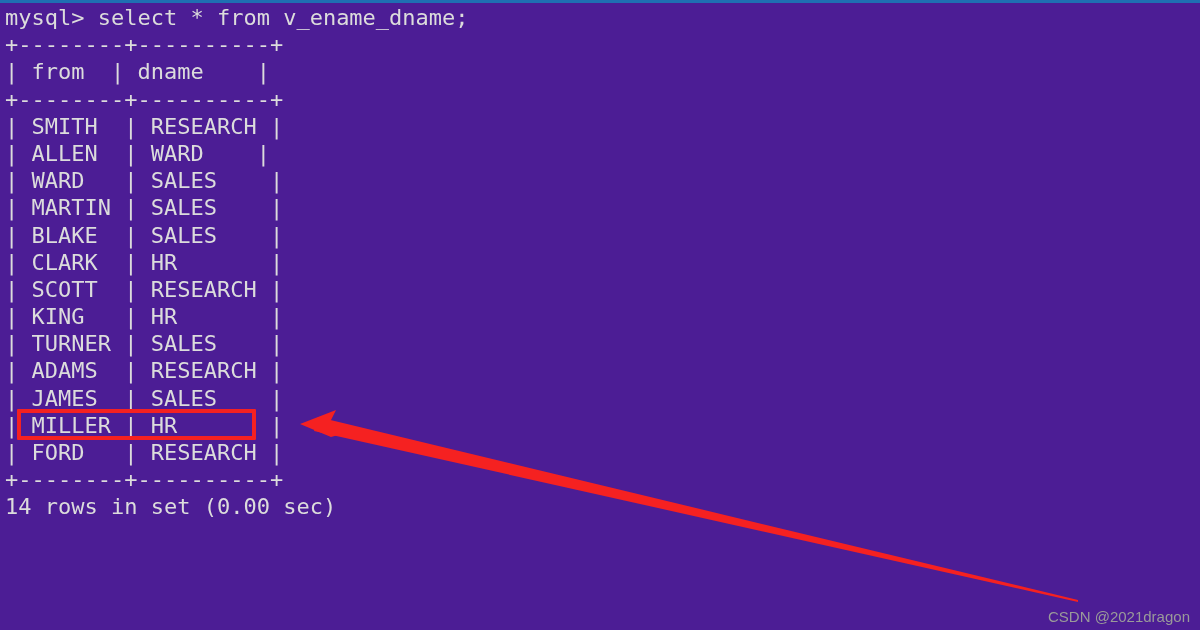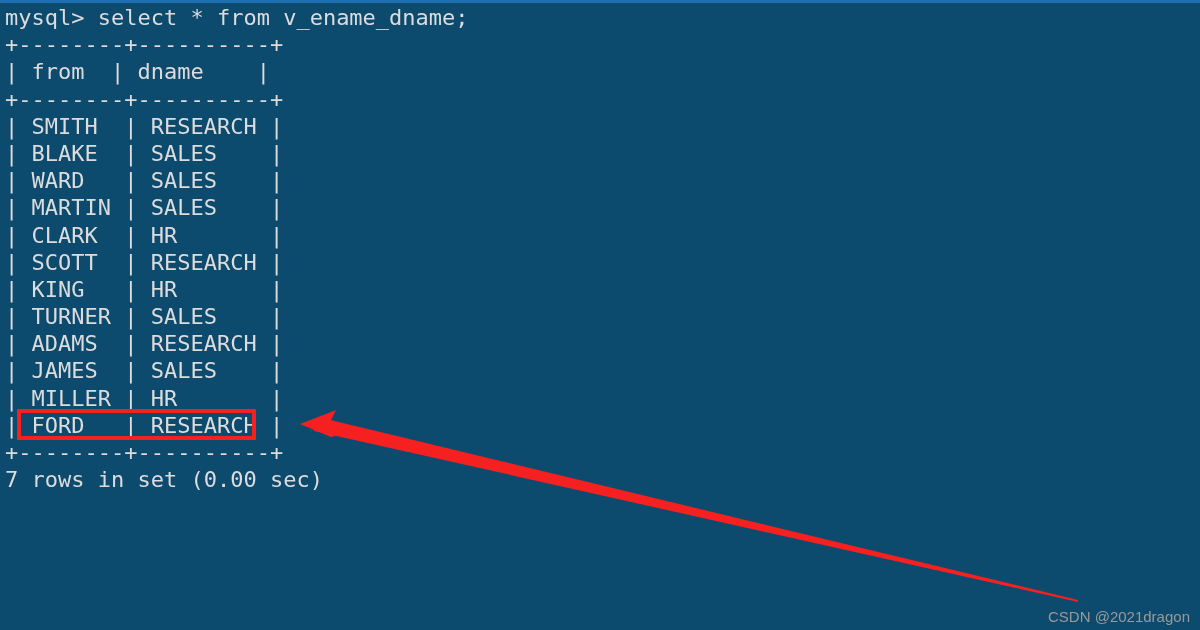--- a/index.html
+++ b/index.html
@@ -5,21 +5,21 @@
 <style>
   html, body {
     margin: 0;
     padding: 0;
     background: #000000;
   }
   #screen {
     position: relative;
     width: 1200px;
     height: 630px;
-    background: #0c4a6e;
+    background: #4c1d95;
     overflow: hidden;
     font-family: "DejaVu Sans Mono", "Liberation Mono", monospace;
   }
 
   
   #top-edge {
     position: absolute;
     left: 0;
     top: 0;
     width: 1200px;
@@ -98,34 +98,35 @@
   <div id="top-edge"></div>
 
   <div id="console">
 
     <div class="line">mysql&gt; select * from v_ename_dname;</div>
     <div class="line">+--------+----------+</div>
     <div class="line">| from  | dname    |</div>
     <div class="line">+--------+----------+</div>
 
     <div class="line">| SMITH  | RESEARCH |</div>
-    <div class="line">| BLAKE  | SALES    |</div>
+    <div class="line">| ALLEN  | WARD    |</div>
     <div class="line">| WARD   | SALES    |</div>
     <div class="line">| MARTIN | SALES    |</div>
+    <div class="line">| BLAKE  | SALES    |</div>
     <div class="line">| CLARK  | HR       |</div>
     <div class="line">| SCOTT  | RESEARCH |</div>
     <div class="line">| KING   | HR       |</div>
     <div class="line">| TURNER | SALES    |</div>
     <div class="line">| ADAMS  | RESEARCH |</div>
     <div class="line">| JAMES  | SALES    |</div>
     <div class="line">| MILLER | HR       |</div>
     <div class="line">| FORD   | RESEARCH |</div>
 
     <div class="line">+--------+----------+</div>
-    <div class="line">7 rows in set (0.00 sec)</div>
+    <div class="line">14 rows in set (0.00 sec)</div>
     <div class="line blank">&nbsp;</div>
 
   </div>
 
   <div id="highlight-box"></div>
 
   <svg id="arrow-svg" viewBox="0 0 1200 630">
     <defs>
       <linearGradient id="taper" x1="0" y1="0" x2="1" y2="0">
         <stop offset="0%" stop-color="#f52121"></stop>

